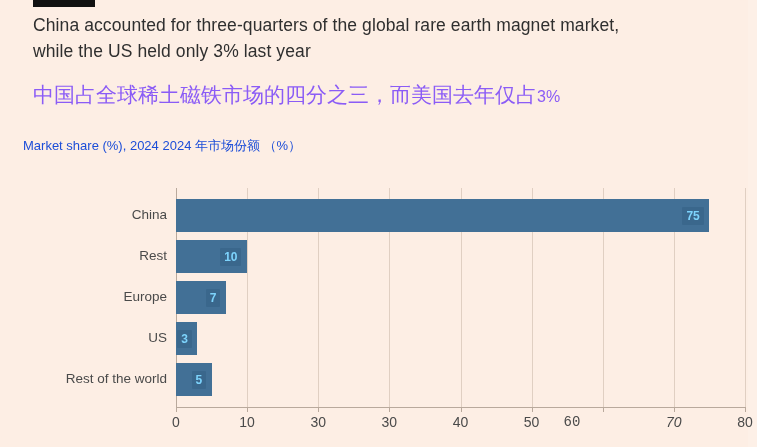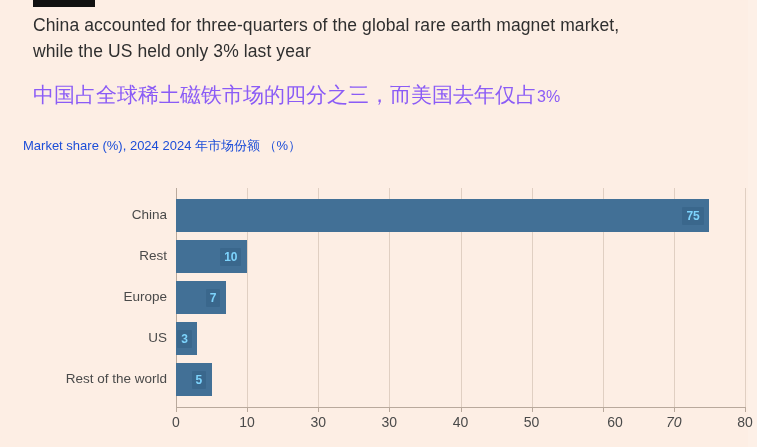--- a/index.html
+++ b/index.html
@@ -164,21 +164,21 @@
         <div class="xlabel" style="left: 222.125px;">10</div>
         <div class="tick" style="left: 293.25px;"></div>
         <div class="xlabel" style="left: 293.25px;">30</div>
         <div class="tick" style="left: 364.375px;"></div>
         <div class="xlabel" style="left: 364.375px;">30</div>
         <div class="tick" style="left: 435.5px;"></div>
         <div class="xlabel" style="left: 435.5px; text-align: right;">40</div>
         <div class="tick" style="left: 506.625px;"></div>
         <div class="xlabel" style="left: 506.625px;">50</div>
         <div class="tick" style="left: 577.75px;"></div>
-        <div class="xlabel" style="left: 590px;">60</div>
+        <div class="xlabel" style="left: 547px; font-family: Liberation Mono, monospace;">60</div>
         <div class="tick" style="left: 648.875px;"></div>
         <div class="xlabel" style="left: 648.875px; font-style: italic;">70</div>
         <div class="tick" style="left: 720px;"></div>
         <div class="xlabel" style="left: 720px;">80</div>
       </div>
   </div>
 
 </div>
 
 </body></html>

